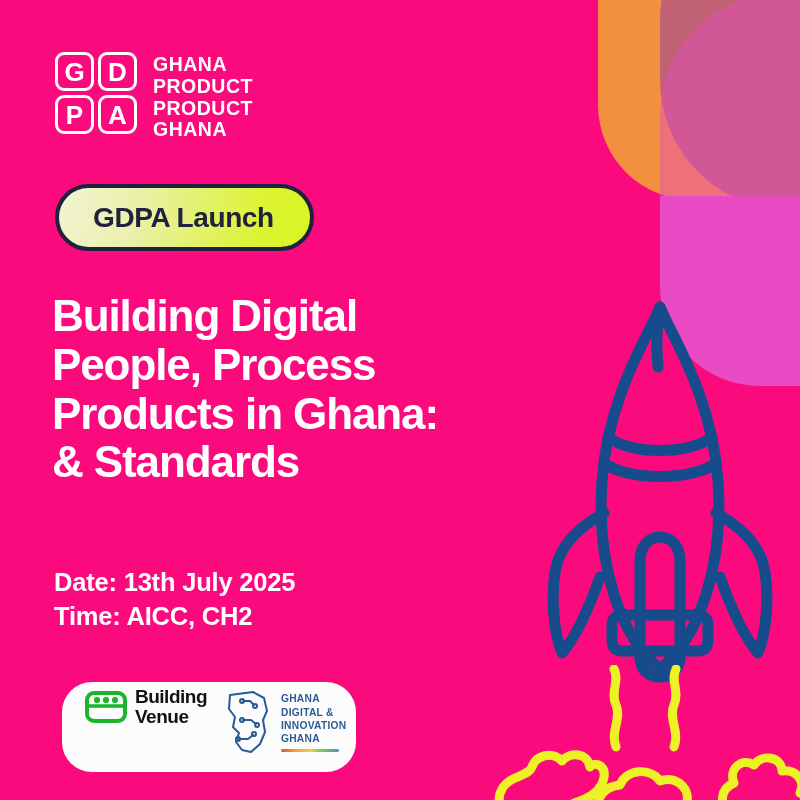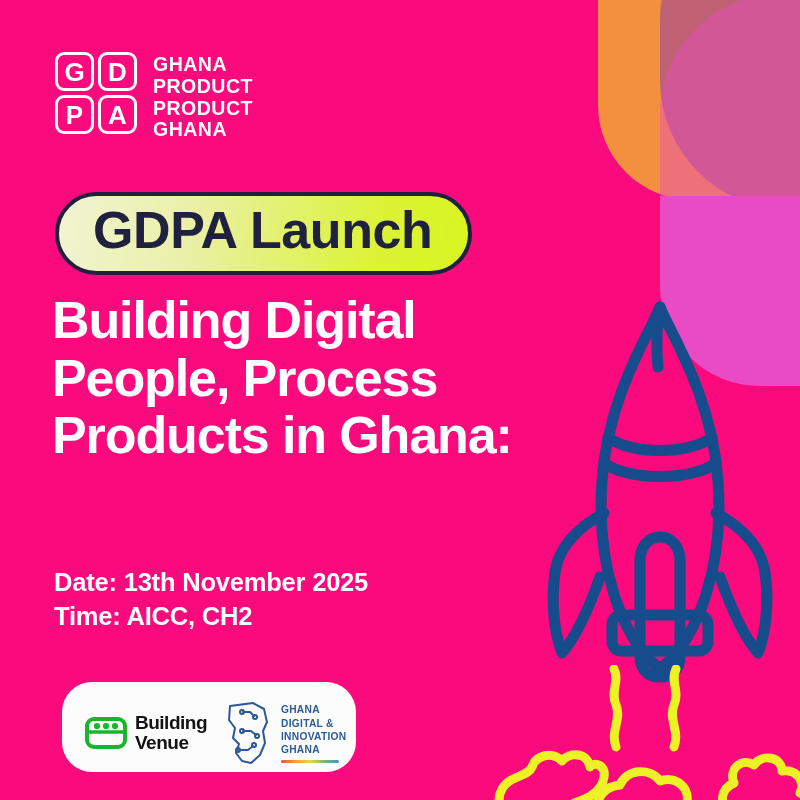--- a/index.html
+++ b/index.html
@@ -111,39 +111,39 @@
     font-weight: bold;
     line-height: 1.12;
     letter-spacing: 0.5px;
   }
   .logo-words div { white-space: nowrap; }
 
   
   .pill {
     position: absolute;
     left: 55px;
-    top: 192px;
-    padding: 8px 36px 15px 34px;
+    top: 184px;
+    padding: 16px 36px 15px 34px;
     border: 4px solid #20213F;
     border-radius: 60px;
     background: linear-gradient(100deg, #F2F4D2 0%, #EAF0A8 32%, #DCF335 78%, #D8F520 100%);
     color: #20213F;
-    font-size: 52px;
+    font-size: 28px;
     font-weight: bold;
     line-height: 1;
     letter-spacing: -0.4px;
   }
 
   
   .headline {
     position: absolute;
     left: 52px;
     top: 292px;
     color: #ffffff;
-    font-size: 52px;
+    font-size: 44px;
     font-weight: bold;
     line-height: 1.11;
     letter-spacing: -1.1px;
   }
   .headline div { white-space: nowrap; }
 
   
   .details {
     position: absolute;
     left: 54px;
@@ -159,22 +159,22 @@
   
   .footer-card {
     position: absolute;
     left: 62px;
     top: 682px;
     width: 294px;
     height: 90px;
     background: #FCFCFC;
     border-radius: 30px;
     display: flex;
-    align-items: center;
-    padding: 12px 16px 0 22px;
+    align-items: flex-start;
+    padding: 5px 16px 0 22px;
     gap: 16px;
   }
   .bb-logo {
     display: flex;
     align-items: center;
     gap: 7px;
   }
   .bb-text {
     color: #121212;
     font-size: 19px;
@@ -259,24 +259,25 @@
       <div>GHANA</div>
     </div>
   </div>
 
   <div class="pill">GDPA Launch</div>
 
   <div class="headline">
     <div>Building Digital</div>
     <div>People, Process</div>
     <div>Products in Ghana:</div>
+    <div>&amp; Standards</div>
   </div>
 
   <div class="details">
-    <div>Date: 13th November 2025</div>
+    <div>Date: 13th July 2025</div>
     <div>Time: AICC, CH2</div>
   </div>
 
   <div class="footer-card">
 
     <div class="bb-logo">
       <svg width="44" height="34" viewBox="0 0 44 34">
         <rect x="3" y="3" width="38" height="28" rx="7" ry="7" fill="none" stroke="#19B52B" stroke-width="4"></rect>
         <path d="M4 16 H40" stroke="#19B52B" stroke-width="3.4"></path>
         <circle cx="13" cy="10" r="3.1" fill="#19B52B"></circle>

